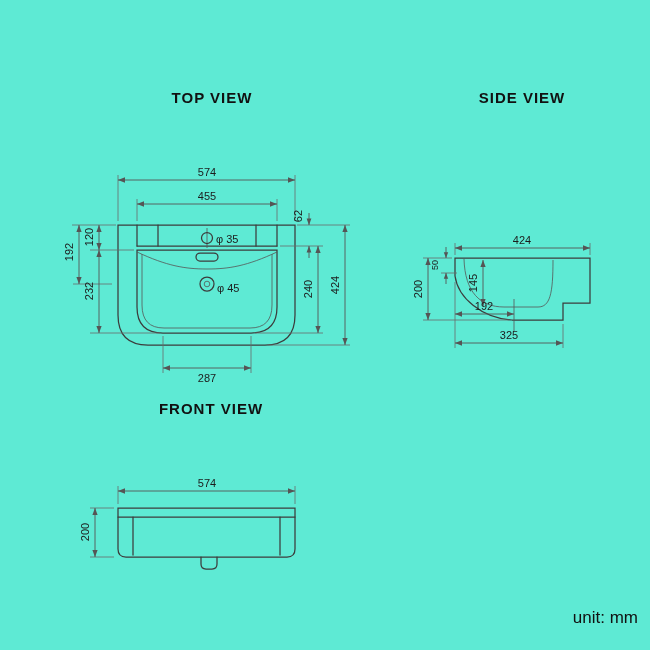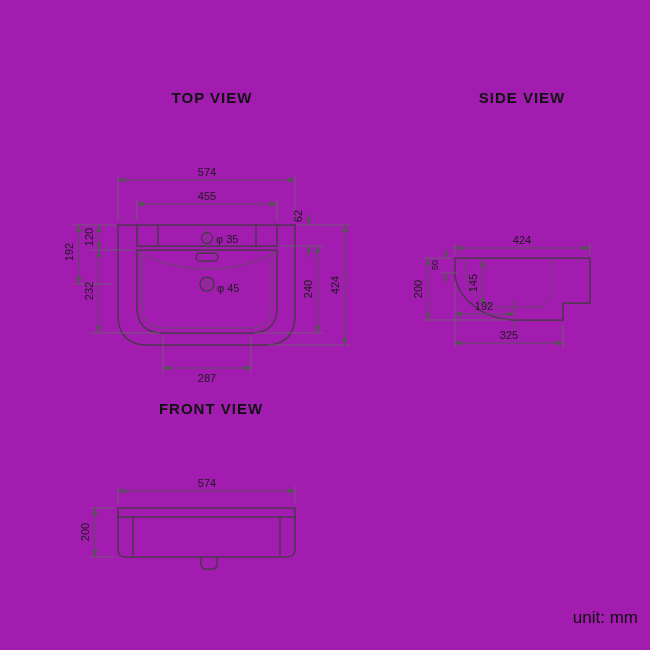--- a/index.html
+++ b/index.html
@@ -1,16 +1,16 @@
 <!DOCTYPE html>
 <html><head>
 <meta charset="utf-8">
 <style>
   html,body{margin:0;padding:0;background:#ffffff;}
-  .canvas{position:relative;width:650px;height:650px;background:#a21caf;overflow:hidden;
+  .canvas{position:relative;width:650px;height:650px;background:#5eead4;overflow:hidden;
           font-family:"Liberation Sans", sans-serif;}
   svg{display:block;}
   
   .part{stroke:#3c3c3c;stroke-width:1.25;fill:none;stroke-linecap:round;}
   .thin{stroke:#555;stroke-width:0.8;fill:none;}
   .ext{stroke:#6a6a6a;stroke-width:0.8;fill:none;}
   .dl{stroke:#555;stroke-width:0.9;fill:none;marker-start:url(#ah);marker-end:url(#ah);}
   .stub{stroke:#555;stroke-width:0.9;fill:none;}
   .arrh{fill:#555;stroke:none;}
   

